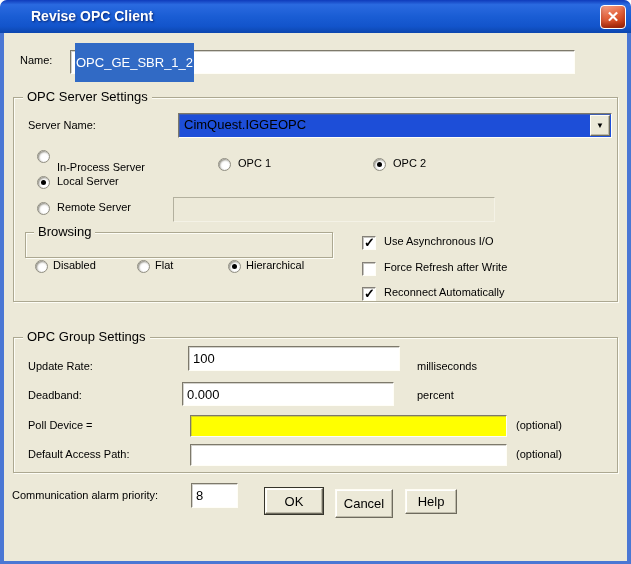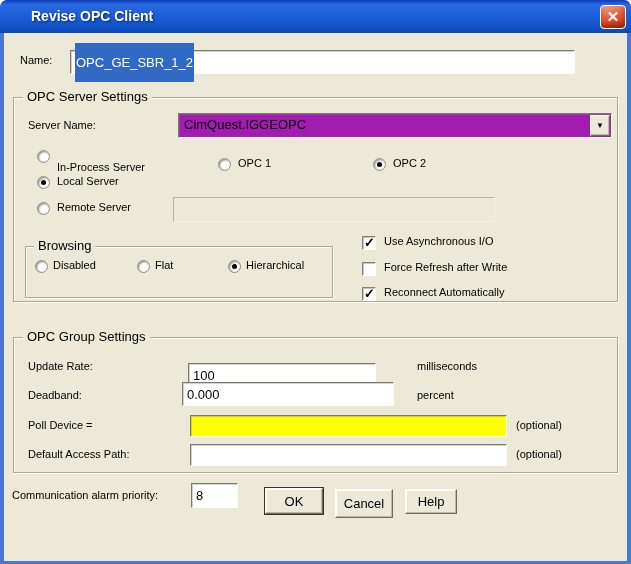--- a/index.html
+++ b/index.html
@@ -58,21 +58,21 @@
     background:#ece9d8;
     border-color:#b3b09e #f4f2e6 #f4f2e6 #b3b09e;
     box-shadow:none;
   }
   .field.yellow { background:#ffff00; }
 
   .name-box { line-height:19px; }
   .sel-text { background:#316ac5; color:#fff; padding:12px 1px; }
 
   
-  .combo { position:absolute; background:#a21caf;
+  .combo { position:absolute; background:#1d4ed8;
     border:1px solid; border-color:#7d796b #fffef7 #fffef7 #7d796b;
     box-shadow:inset 1px 1px 0 rgba(130,127,110,.35);
   }
   .combo-text { position:absolute; left:5px; top:3px; font-size:13px; white-space:nowrap; }
   .combo-arrow {
     position:absolute; right:1px; top:1px; bottom:1px; width:20px;
     background:#ece9d8;
     border:1px solid; border-color:#fffdf4 #6e6b5e #6e6b5e #fffdf4;
     box-shadow:inset -1px -1px 0 #bdbaa9;
     text-align:center; font-size:8px; line-height:20px; color:#000; cursor:pointer;
@@ -166,21 +166,21 @@
     <span class="label" style="left:389px; top:124px;">OPC 2</span>
 
     <span class="radio checked" style="left:33px; top:143px;"></span>
     <span class="label" style="left:53px; top:142px;">Local Server</span>
 
     <span class="radio" style="left:33px; top:169px;"></span>
     <span class="label" style="left:53px; top:168px;">Remote Server</span>
 
     <input class="field disabled" style="left: 169px; top: 164px; width: 322px; height: 25px;" disabled="" value="">
 
-    <div class="groupbox" style="left:21px; top:213px; width:308px; height:52px;">
+    <div class="groupbox" style="left:21px; top:199px; width:308px; height:26px;">
       <span class="group-title" style="left:8px;">Browsing</span>
     </div>
     <span class="radio" style="left:31px; top:227px;"></span>
     <span class="label" style="left:49px; top:226px;">Disabled</span>
     <span class="radio" style="left:133px; top:227px;"></span>
     <span class="label" style="left:151px; top:226px;">Flat</span>
     <span class="radio checked" style="left:224px; top:227px;"></span>
     <span class="label" style="left:242px; top:226px;">Hierarchical</span>
 
     <span class="checkbox checked" style="left:358px; top:203px;">
@@ -196,21 +196,21 @@
     <span class="checkbox checked" style="left:358px; top:254px;">
       <span class="glyph">✓</span>
     </span>
     <span class="label" style="left:380px; top:253px;">Reconnect Automatically</span>
 
     <div class="groupbox" style="left:9px; top:304px; width:605px; height:136px;">
       <span class="group-title">OPC Group Settings</span>
     </div>
 
     <span class="label" style="left:24px; top:327px;text-align:center;">Update Rate:</span>
-    <input class="field" style="left: 184px; top: 330px; width: 188px; height: 25px;" value="100">
+    <input class="field" style="left: 184px; top: 313px; width: 212px; height: 25px;" value="100">
     <span class="label" style="left:413px; top:327px;">milliseconds</span>
 
     <span class="label" style="left:24px; top:356px;">Deadband:</span>
     <input class="field" style="left: 178px; top: 349px; width: 212px; height: 24px;" value="0.000">
     <span class="label" style="left:413px; top:356px;">percent</span>
 
     <span class="label" style="left:24px; top:386px;">Poll Device =</span>
     <input class="field yellow" style="left: 186px; top: 382px; width: 317px; height: 22px;" value="">
     <span class="label" style="left:512px; top:386px;">(optional)</span>
 

